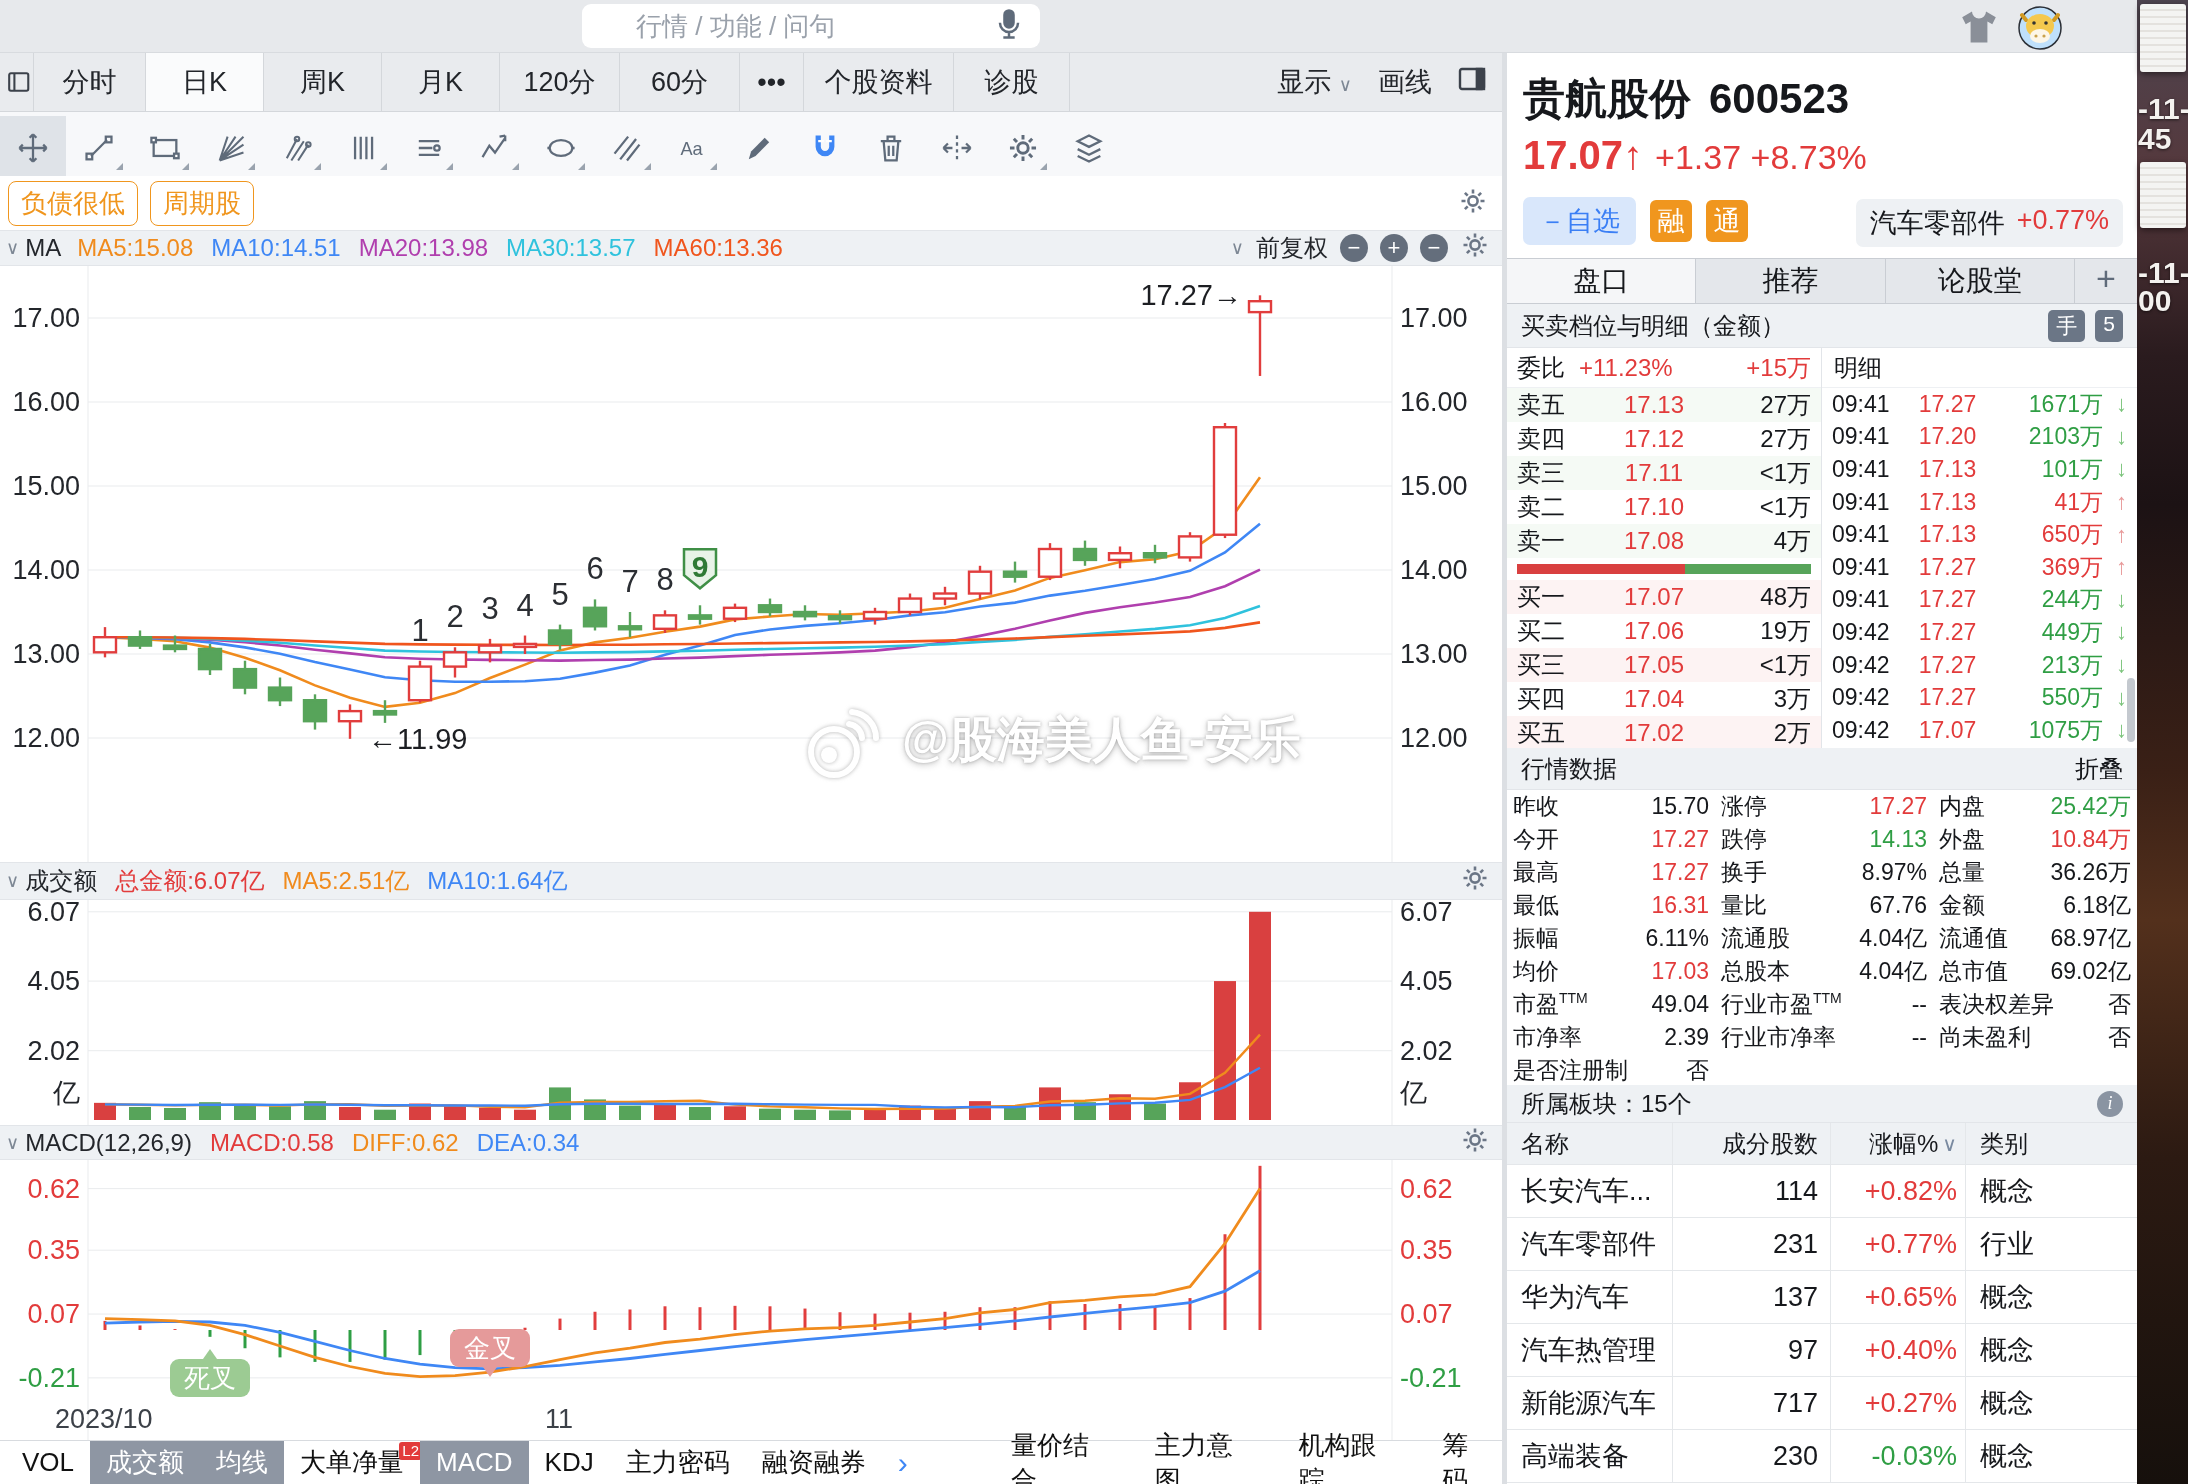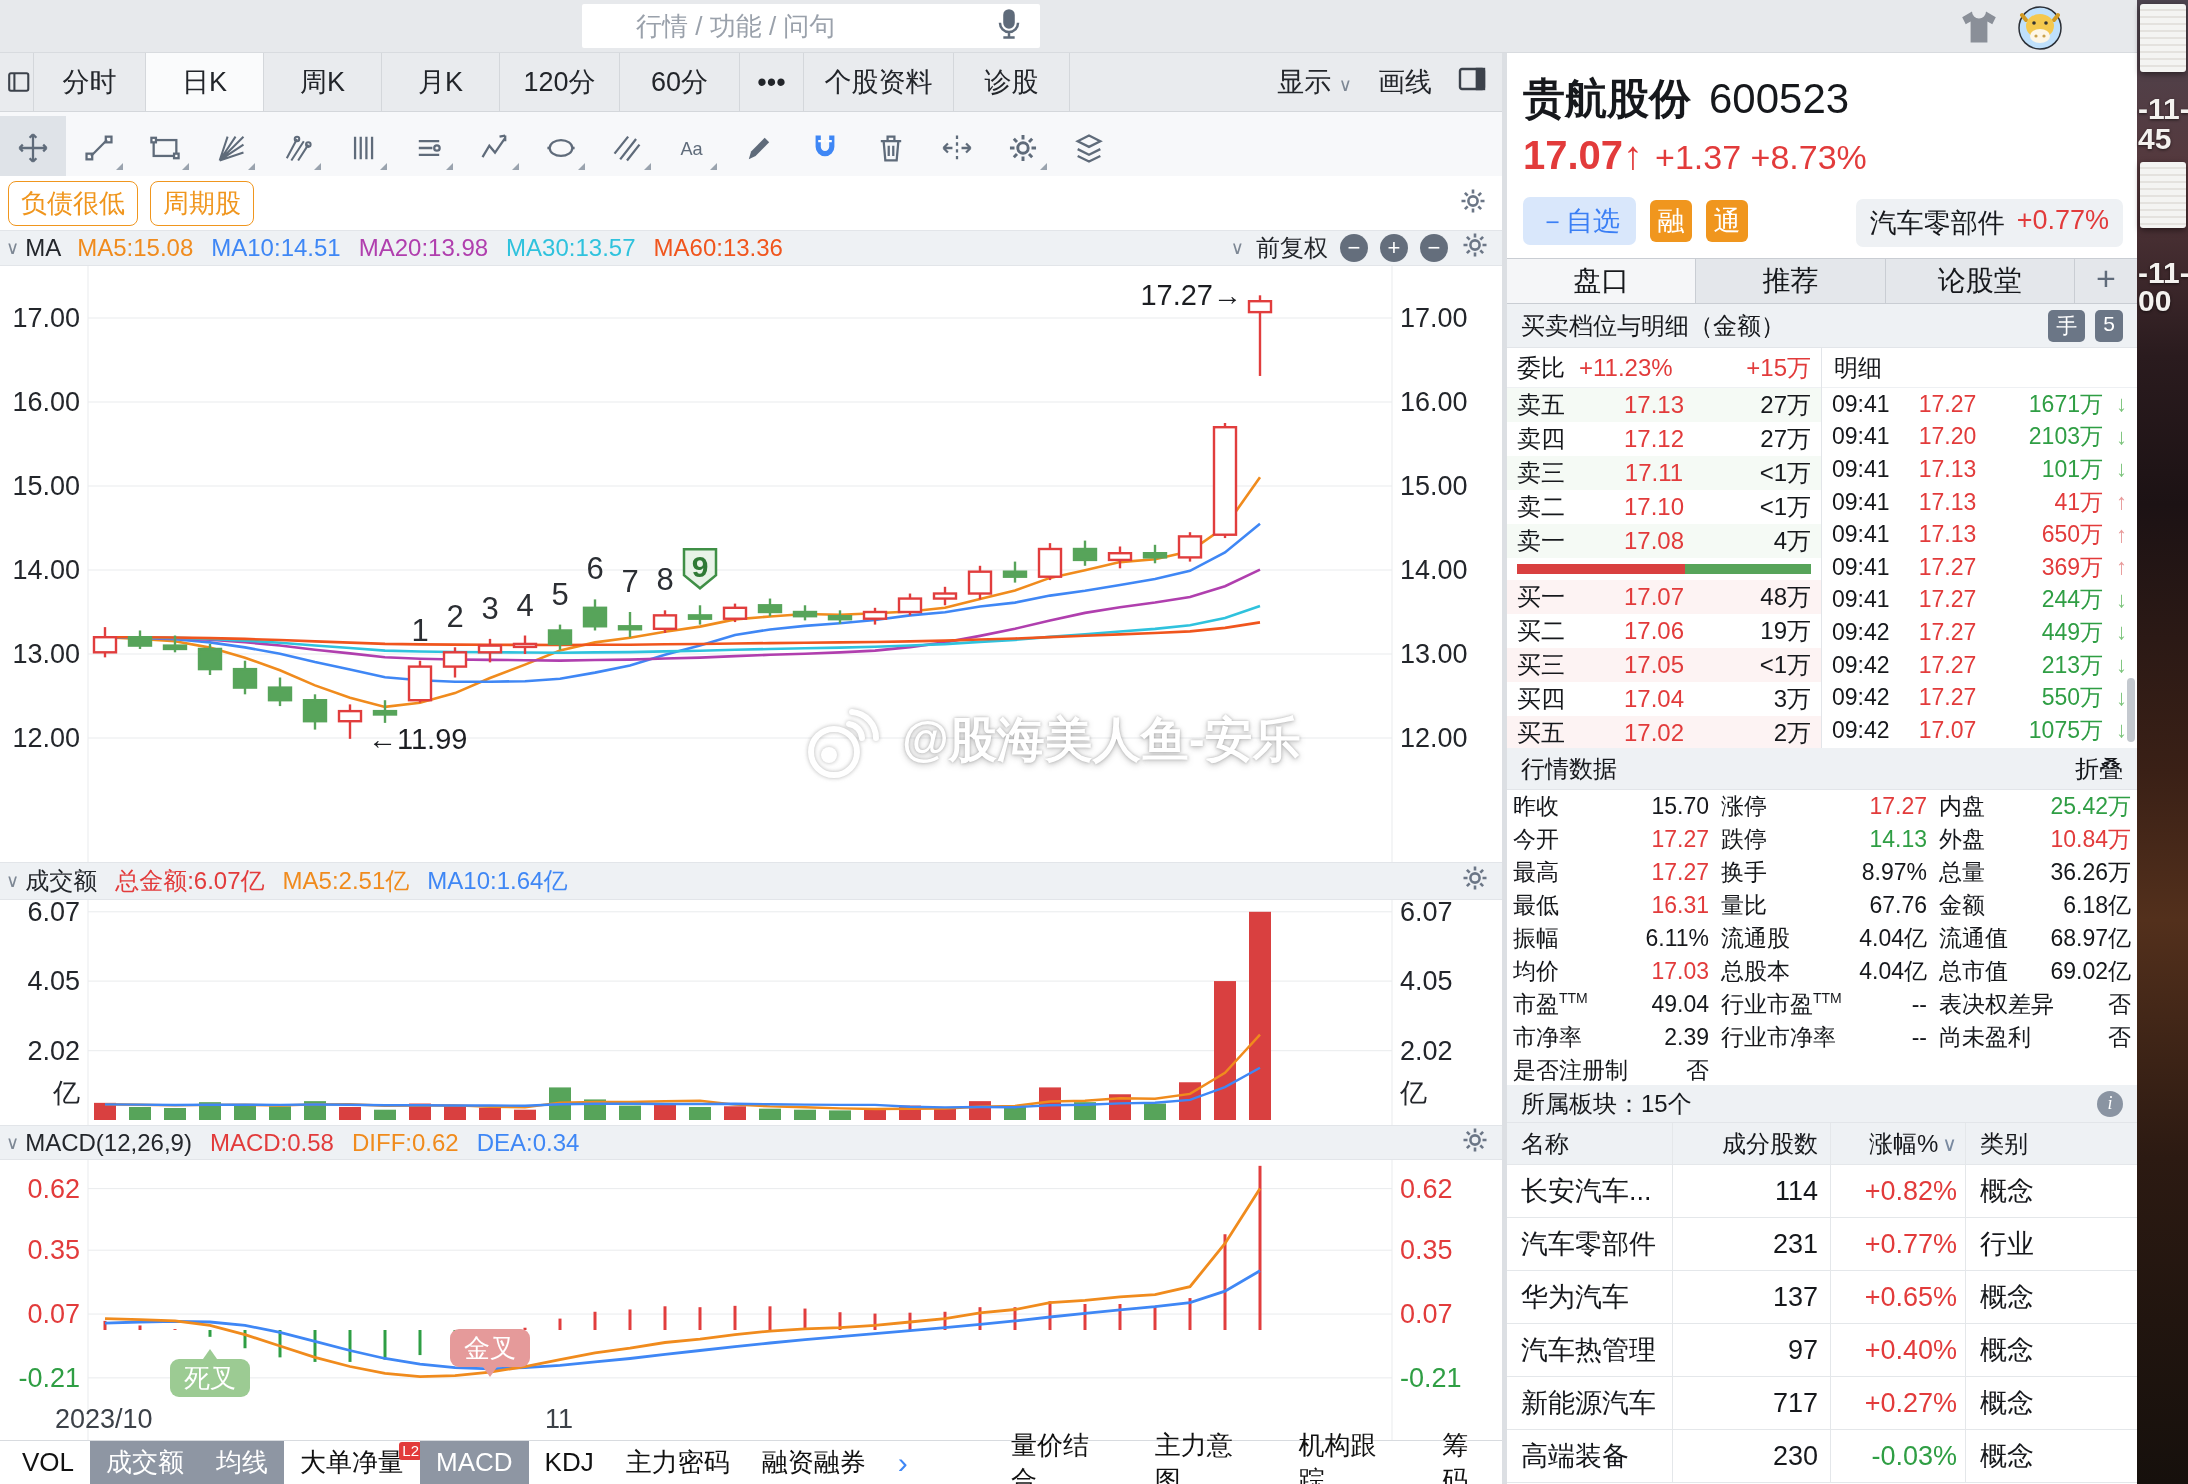--- a/index.html
+++ b/index.html
@@ -1,20 +1,20 @@
 <!DOCTYPE html>
 <html><head>
 <meta charset="utf-8">
 <style>
   html,body{margin:0;padding:0;background:#555;}
   *{box-sizing:border-box;font-family:"Liberation Sans","DejaVu Sans",sans-serif;}
   #stage{position:relative;width:2188px;height:1484px;background:#fff;overflow:hidden;}
   
   .topbar{position:absolute;left:0;top:0;width:2137px;height:53px;background:#e7e9ec;border-bottom:1px solid #d8dbdf;}
-  .search{position:absolute;left:582px;top:4px;width:458px;height:44px;background:#fff;border-radius:2px;display:flex;align-items:center;padding:0 14px;}
+  .search{position:absolute;left:582px;top:4px;width:458px;height:44px;background:#fff;border-radius:9px;display:flex;align-items:center;padding:0 14px;}
   .search .ph{color:#9aa1ab;font-size:26px;flex:1;text-align:left;padding-left:40px;}
   .topbar .ticon{position:absolute;top:6px;width:42px;height:42px;}
   
   .tabbar{position:absolute;left:0;top:53px;width:1502px;height:59px;background:#e9ebee;border-bottom:1px solid #d4d7db;display:flex;align-items:stretch;}
   .tab{display:flex;align-items:center;justify-content:center;font-size:27px;color:#22252a;border-right:1px solid #d4d7db;cursor:default;}
   .tab.active{background:#fafbfc;}
   .tabbar-right{margin-left:auto;display:flex;align-items:center;gap:26px;padding-right:14px;font-size:27px;color:#22252a;}
   .chev{font-size:18px;color:#7d8794;}
   
   .toolbar{position:absolute;left:0;top:112px;width:1502px;height:72px;background:#f7f8fa;border-bottom:1px solid #e4e7ea;display:flex;align-items:center;}
@@ -49,21 +49,21 @@
   .bottomtabs{position:absolute;left:0;top:1440px;width:1502px;height:44px;background:#fff;border-top:1px solid #d8dbdf;display:flex;align-items:stretch;padding-left:6px;font-size:26px;}
   .btab{display:flex;align-items:center;padding:0 16px;color:#111;position:relative;}
   .btab.active{background:#8e96a3;color:#fff;}
   .btab .l2{position:absolute;top:1px;right:-2px;background:#e23b3b;color:#fff;font-size:15px;padding:0 3px;border-radius:3px;line-height:18px;}
   .btab.morechev{color:#3f87f5;font-size:30px;}
   .btabs-right{position:absolute;left:995px;top:0;height:44px;display:flex;align-items:stretch;gap:24px;}
   
   .vdivider{position:absolute;left:1502px;top:53px;width:5px;height:1431px;background:#dcdfe3;}
   .rightpanel{position:absolute;left:1507px;top:53px;width:630px;height:1431px;background:#fff;}
   .rp-name{position:absolute;left:16px;top:18px;font-size:42px;font-weight:bold;color:#16181c;}
-  .rp-code{font-weight:normal;margin-left:18px;}
+  .rp-code{font-weight:bold;margin-left:18px;}
   .rp-price{position:absolute;left:16px;top:80px;font-size:40px;font-weight:bold;color:#e23b3b;}
   .rp-chg{font-size:34px;font-weight:normal;margin-left:12px;}
   .rp-badges{position:absolute;left:16px;top:146px;height:44px;display:flex;align-items:center;gap:14px;}
   .watchpill{background:#d9e7fb;color:#3b7ff5;font-size:27px;border-radius:7px;padding:6px 16px;}
   .sqbadge{background:#f0961e;color:#fff;font-size:27px;border-radius:6px;width:42px;height:42px;display:flex;align-items:center;justify-content:center;}
   .indpill{position:absolute;right:14px;top:146px;background:#eef1f4;border-radius:7px;padding:6px 14px;font-size:27px;color:#16181c;display:flex;gap:12px;}
   .indpill .pct{color:#e23b3b;}
   .ptabs{position:absolute;left:0;top:205px;width:630px;height:46px;display:flex;border-top:1px solid #c9cdd3;border-bottom:1px solid #c9cdd3;}
   .ptab{flex:1;display:flex;align-items:center;justify-content:center;font-size:28px;color:#16181c;background:#e4e7eb;border-right:1px solid #c9cdd3;font-family:Liberation Mono, monospace;}
   .ptab.active{background:#f5f6f8;}

